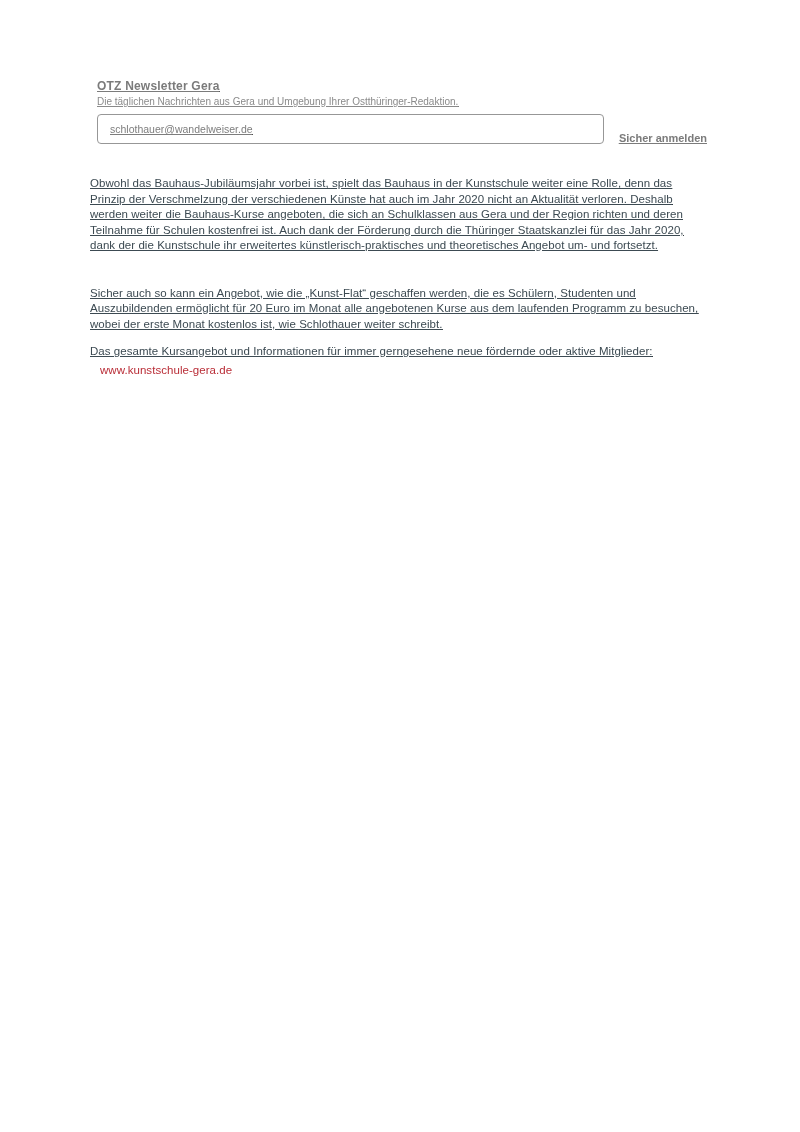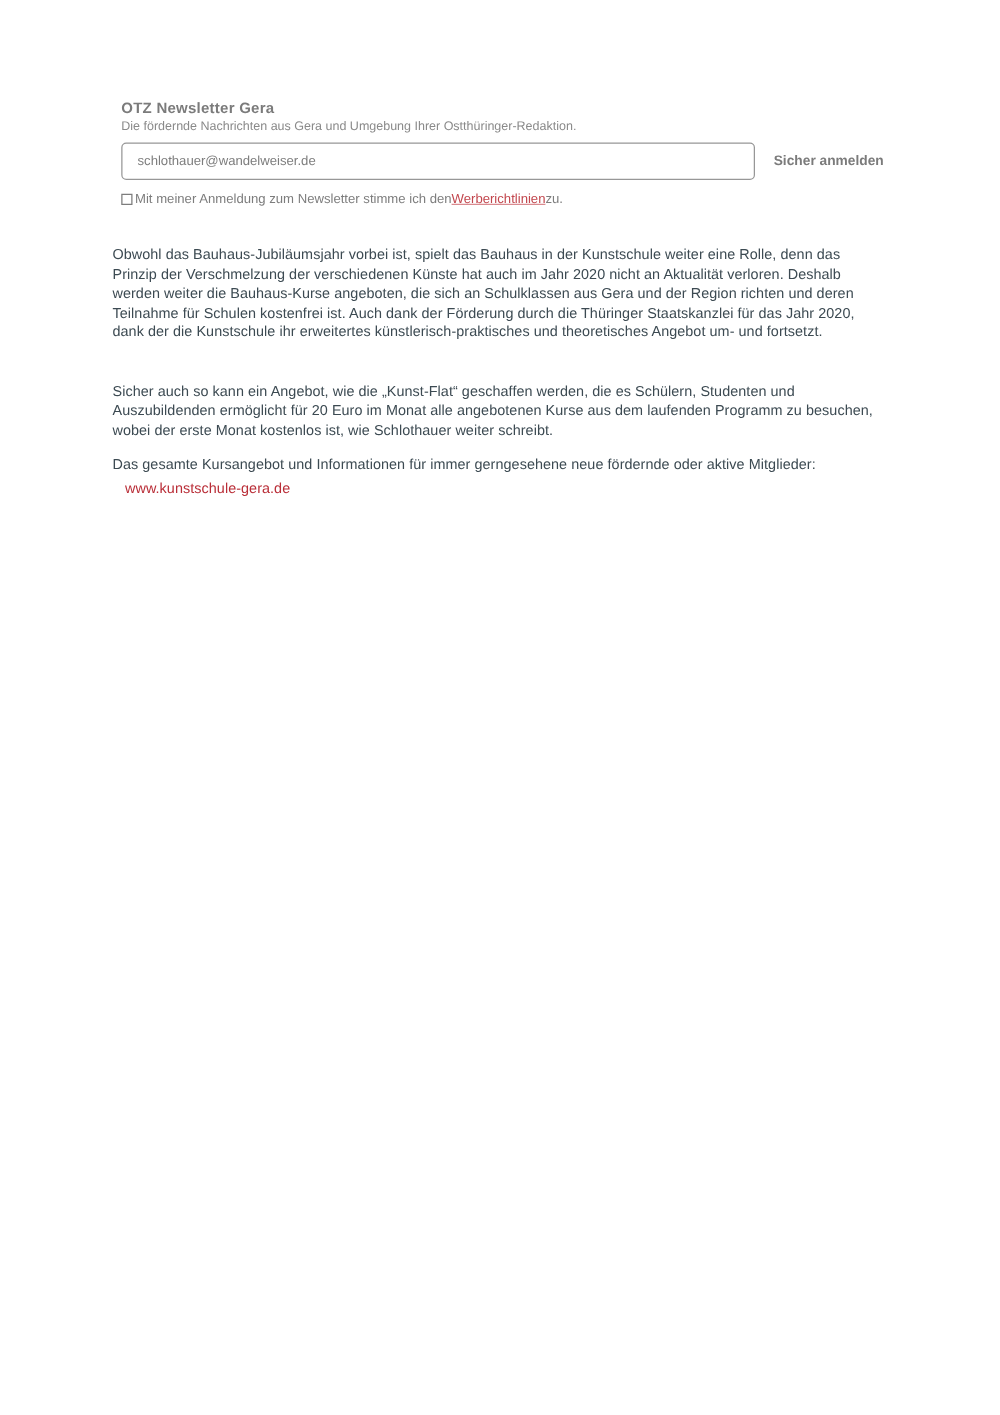--- a/index.html
+++ b/index.html
@@ -1,25 +1,25 @@
 <!DOCTYPE html>
 <html><head>
 <meta charset="utf-8">
 <style>
-  * { margin: 0; padding: 0; box-sizing: border-box; }
+  * { margin: 0; padding: 0; box-sizing: border-box; text-decoration: underline; }
   html, body { width: 800px; height: 1132px; background: #ffffff; }
   body { font-family: "Liberation Sans", sans-serif; position: relative; overflow: hidden; }
 
   .page { position: absolute; top: 0; left: 0; width: 800px; height: 1132px; background: #ffffff; }
 
   
   .newsletter { margin: 80px 0 0 97px; width: 610px; }
   .nl-title { font-size: 12px; font-weight: bold; color: #7b7b7b; line-height: 13px; letter-spacing: 0.2px; }
   .nl-subtitle { font-size: 10px; color: #8a8a8a; line-height: 11px; margin-top: 3px; }
-  .signup-row { display: flex; align-items: center; margin-top: 7px; }
+  .signup-row { display: flex; align-items: flex-end; margin-top: 7px; }
   .email-input {
     width: 514px; height: 30px;
     border: 1px solid #979797; border-radius: 4px;
     padding: 0 12px; font-size: 10.5px; color: #7d7d7d;
     font-family: "Liberation Sans", sans-serif; outline: none; background: #fff;
   }
   .submit-label {
     margin-left: 15px; font-size: 11px; font-weight: bold; color: #7b7b7b;
     white-space: nowrap; background: none; border: none; cursor: pointer;
     font-family: "Liberation Sans", sans-serif;
@@ -37,33 +37,27 @@
   .website-link { display: inline-block; margin-top: 3px; margin-left: 10px; }
   .comments-row { margin-top: 14px; }
 </style>
 </head>
 <body>
 
 <div class="page">
 
   <div class="newsletter">
     <div class="nl-title">OTZ Newsletter Gera</div>
-    <div class="nl-subtitle">Die fördernde Nachrichten aus Gera und Umgebung Ihrer Ostthüringer-Redaktion.</div>
+    <div class="nl-subtitle">Die täglichen Nachrichten aus Gera und Umgebung Ihrer Ostthüringer-Redaktion.</div>
 
     <div class="signup-row">
       <input type="text" class="email-input" value="schlothauer@wandelweiser.de" style="">
       <button class="submit-label">Sicher anmelden</button>
     </div>
 
-    <div class="consent-row">
-      <span class="checkbox"></span>
-      <span>Mit meiner Anmeldung zum Newsletter stimme ich den </span>
-      <a class="consent-link">Werberichtlinien</a>
-      <span> zu.</span>
-    </div>
   </div>
 
   <div class="article">
     <p class="para">Obwohl das Bauhaus-Jubiläumsjahr vorbei ist, spielt das Bauhaus in der Kunstschule weiter eine Rolle, denn das Prinzip der Verschmelzung der verschiedenen Künste hat auch im Jahr 2020 nicht an Aktualität verloren. Deshalb werden weiter die Bauhaus-Kurse angeboten, die sich an Schulklassen aus Gera und der Region richten und deren Teilnahme für Schulen kostenfrei ist. Auch dank der Förderung durch die Thüringer Staatskanzlei für das Jahr 2020, dank der die Kunstschule ihr erweitertes künstlerisch-praktisches und theoretisches Angebot um- und fortsetzt.</p>
     <p class="para">Sicher auch so kann ein Angebot, wie die „Kunst-Flat“ geschaffen werden, die es Schülern, Studenten und Auszubildenden ermöglicht für 20 Euro im Monat alle angebotenen Kurse aus dem laufenden Programm zu besuchen, wobei der erste Monat kostenlos ist, wie Schlothauer weiter schreibt.</p>
     <p class="para-last">Das gesamte Kursangebot und Informationen für immer gerngesehene neue fördernde oder aktive Mitglieder:</p>
     <a class="red-link website-link">www.kunstschule-gera.de</a>
   </div>
 
 </div>

